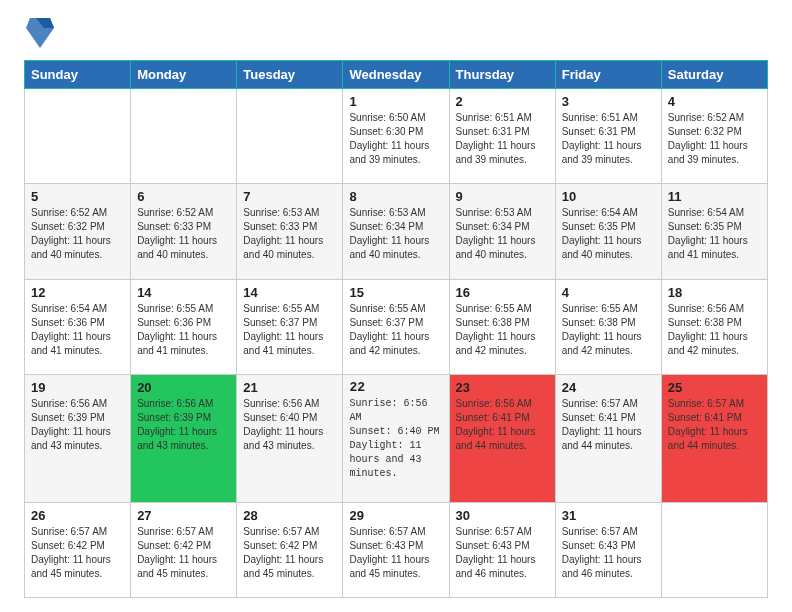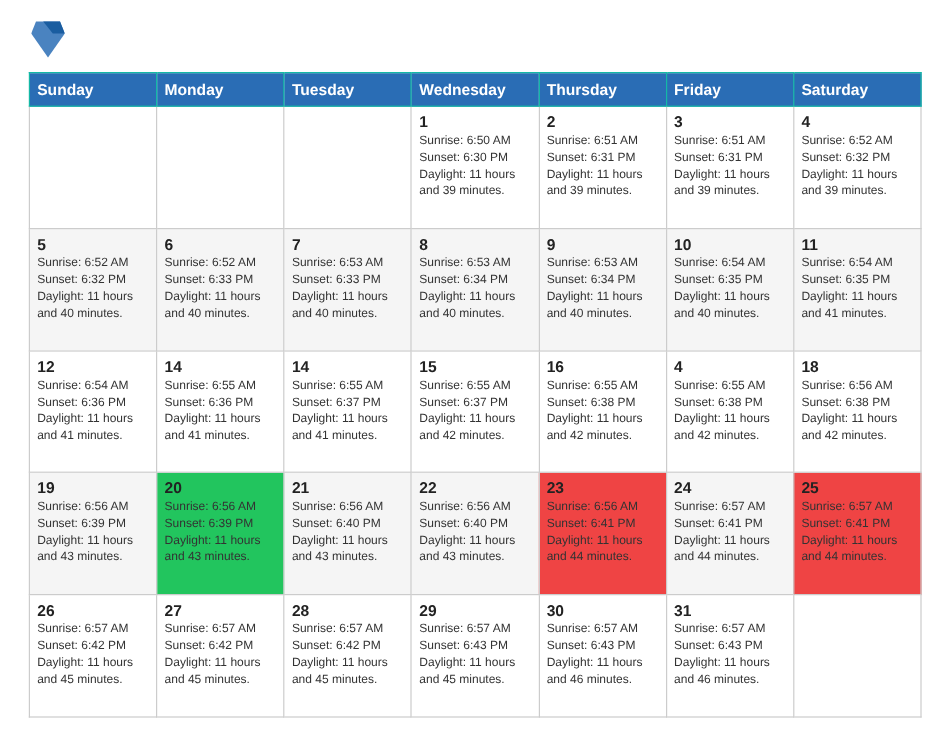--- a/index.html
+++ b/index.html
@@ -227,21 +227,21 @@
             <div class="day-info">Sunrise: 6:56 AM<br>Sunset: 6:39 PM<br>Daylight: 11 hours and 43 minutes.</div>
           </td>
           <td style="background: #22c55e;">
             <span class="day-number">20</span>
             <div class="day-info">Sunrise: 6:56 AM<br>Sunset: 6:39 PM<br>Daylight: 11 hours and 43 minutes.</div>
           </td>
           <td style="background: rgb(245, 245, 245);">
             <span class="day-number">21</span>
             <div class="day-info">Sunrise: 6:56 AM<br>Sunset: 6:40 PM<br>Daylight: 11 hours and 43 minutes.</div>
           </td>
-          <td style="background: rgb(245, 245, 245);">
+          <td style="background: rgb(245, 245, 245); font-family: Liberation Mono, monospace;">
             <span class="day-number">22</span>
             <div class="day-info">Sunrise: 6:56 AM<br>Sunset: 6:40 PM<br>Daylight: 11 hours and 43 minutes.</div>
           </td>
           <td style="background: #ef4444;">
             <span class="day-number">23</span>
             <div class="day-info">Sunrise: 6:56 AM<br>Sunset: 6:41 PM<br>Daylight: 11 hours and 44 minutes.</div>
           </td>
           <td style="background: rgb(245, 245, 245);">
             <span class="day-number">24</span>
             <div class="day-info">Sunrise: 6:57 AM<br>Sunset: 6:41 PM<br>Daylight: 11 hours and 44 minutes.</div>

